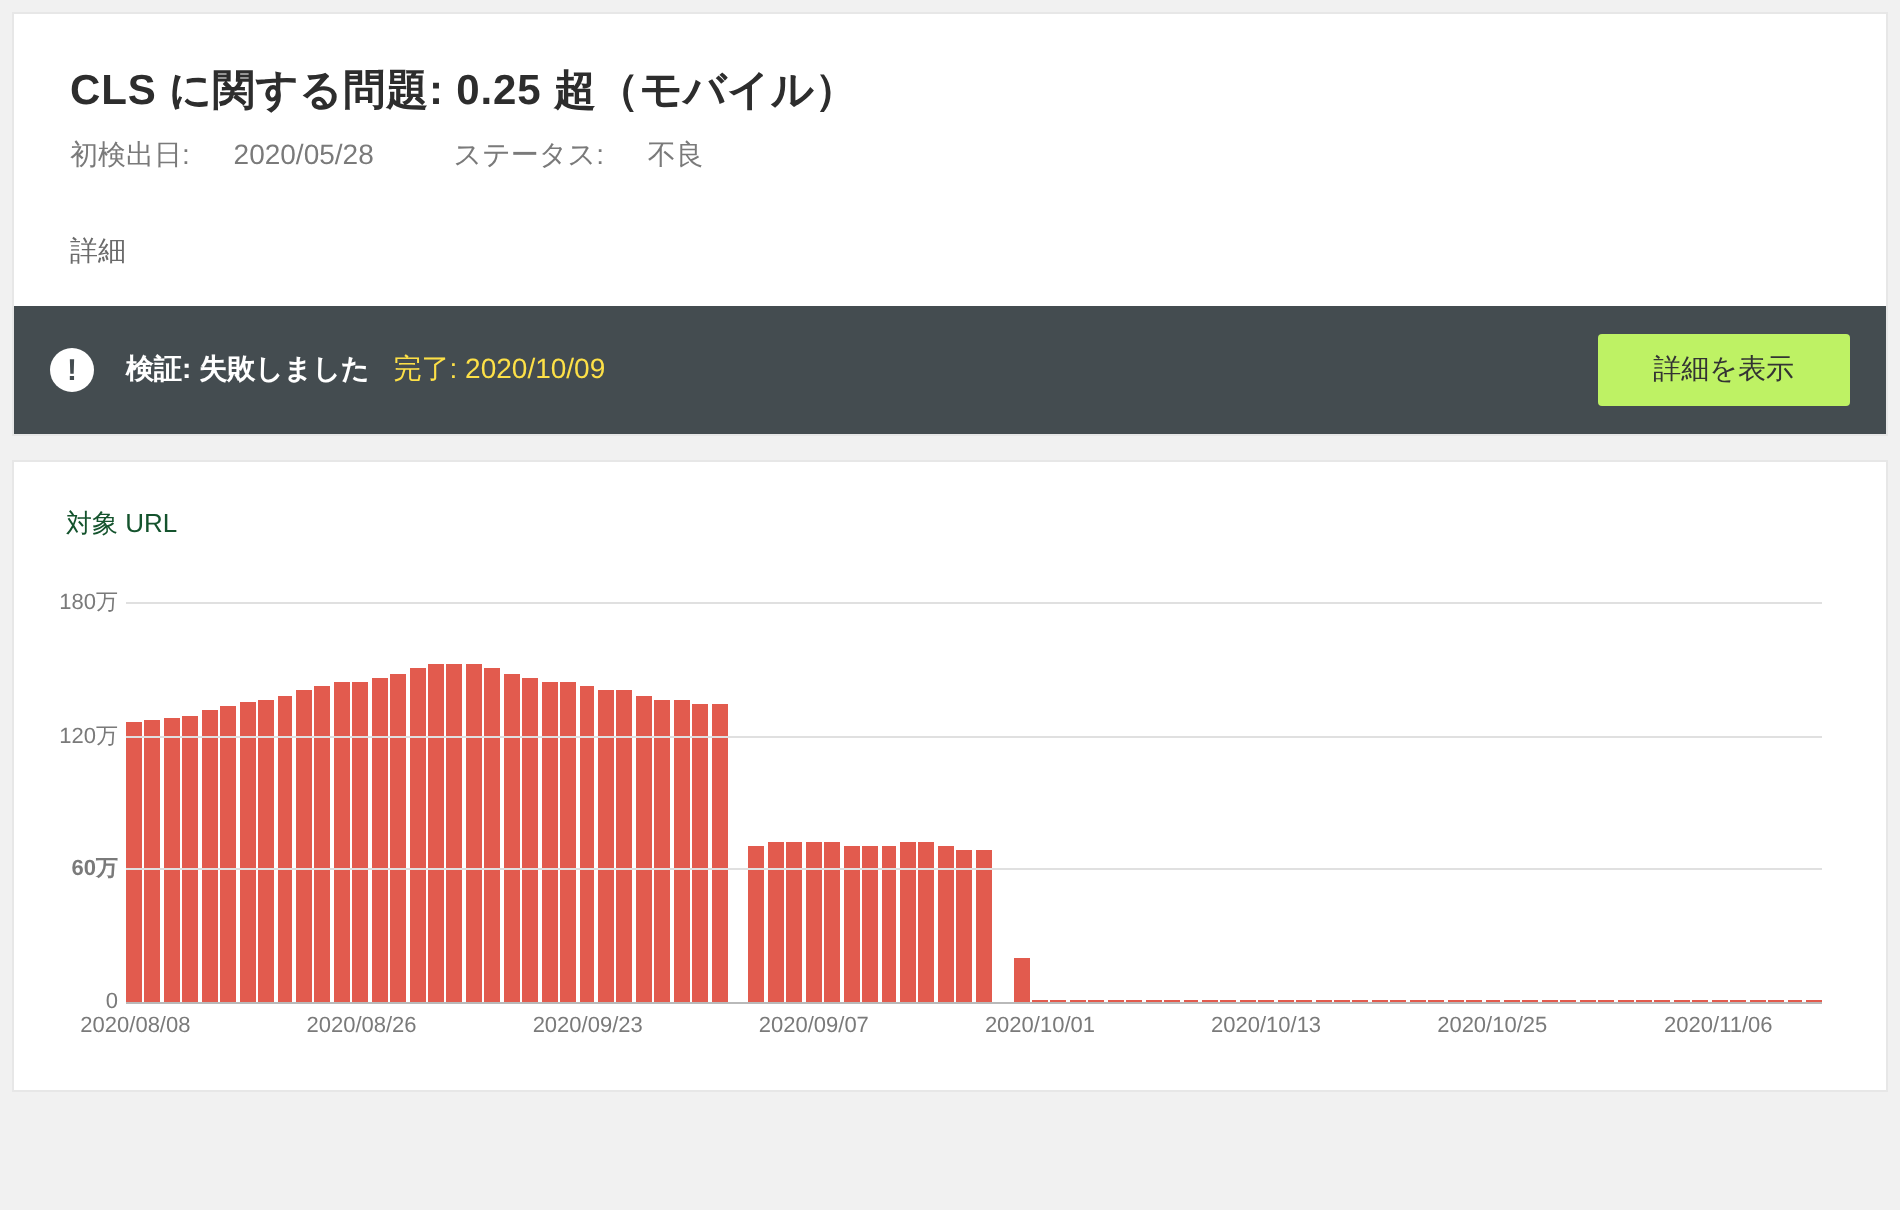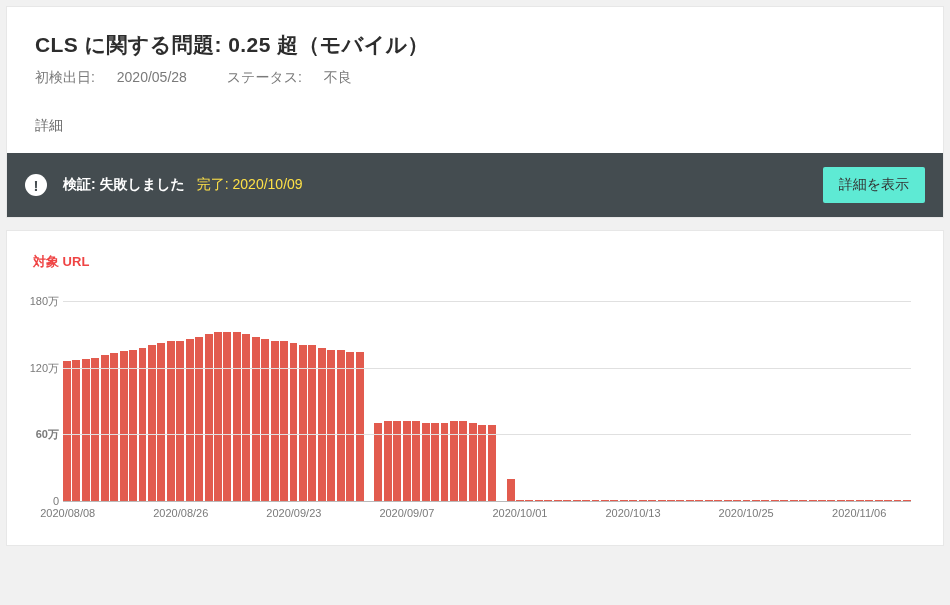--- a/index.html
+++ b/index.html
@@ -23,25 +23,25 @@
     border:1px solid #e7e7e7; border-top:none;
   }
   .status-left { display:flex; align-items:center; gap:16px; font-size:14px; }
   .err-icon {
     width:22px; height:22px; border-radius:50%; background:#fff; color:#444c50;
     display:flex; align-items:center; justify-content:center; font-weight:700; font-size:15px;
   }
   .status-strong { font-weight:700; }
   .status-muted { color:#fde047; font-weight:400; margin-left:8px; }
   .details-btn {
-    background:#5eead4; color:#333; border:none; padding:9px 16px;
+    background:#bef264; color:#333; border:none; padding:9px 28px;
     font-size:14px; cursor:pointer; border-radius:2px;
   }
   .chart-card { margin-top:12px; padding:22px 26px 8px 26px; }
-  .metric-label { color:#ef4444; font-size:13px; font-weight:700; }
+  .metric-label { color:#14532d; font-size:13px; font-weight:400; }
   .metric-value { color:#c4372d; font-size:36px; font-weight:400; margin-top:4px; letter-spacing:.02em;}
   .plot-area { position:relative; height:200px; margin-top:30px; margin-left:30px; margin-right:6px; }
   .grid-line { position:absolute; left:0; right:0; height:1px; background:#e0e0e0; }
   .grid-zero { background:#b9b9b9; }
   .y-tick { position:absolute; left:-40px; width:36px; text-align:right;
             font-size:11px; color:#7a7a7a; transform:translateY(-50%); }
   .bars { position:absolute; left:0; right:0; bottom:0; top:0; display:flex; align-items:flex-end; gap:1.5px; }
   .bar { flex:1 1 0; background:#e25b4e; }
   .bar.empty { background:transparent; }
   .x-axis { position:relative; height:30px; margin-left:30px; margin-right:6px; margin-top:6px; }

